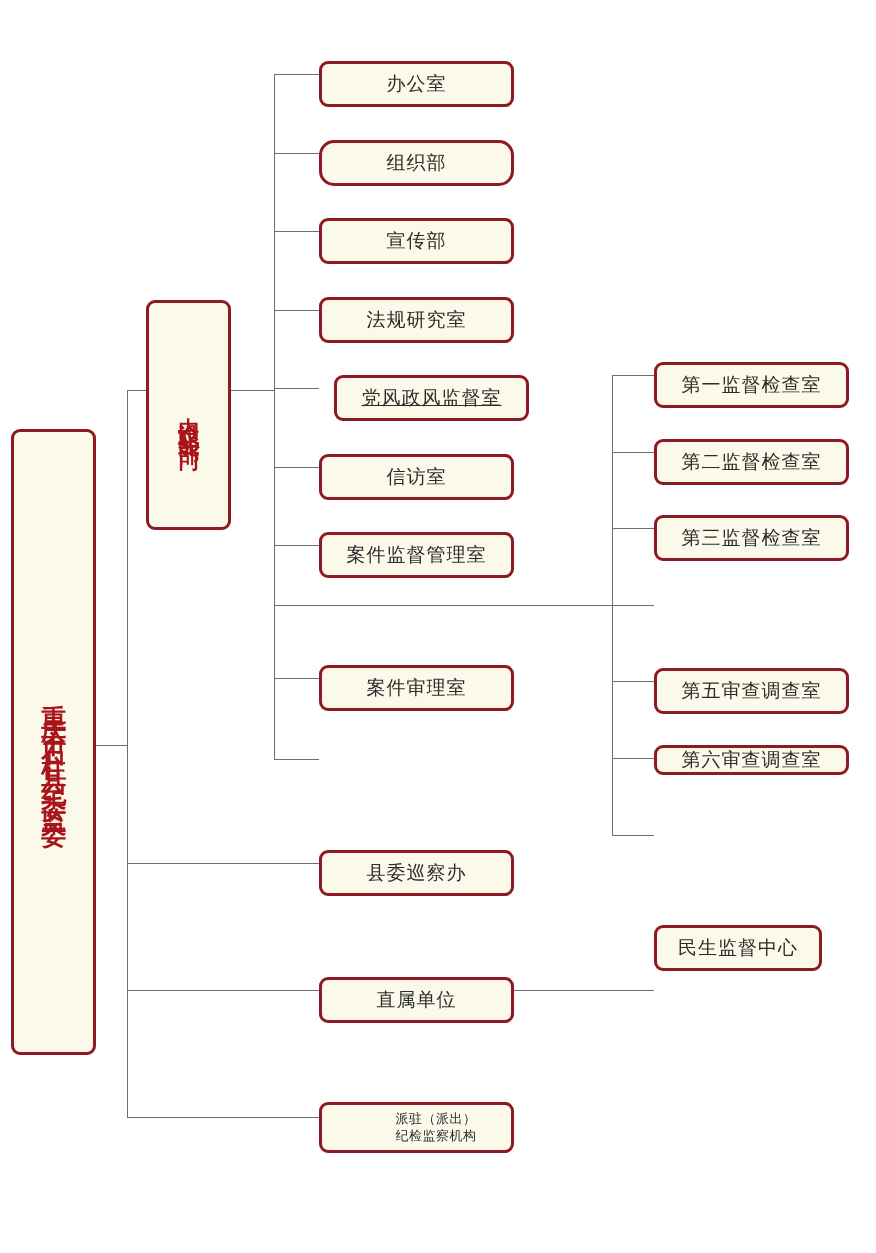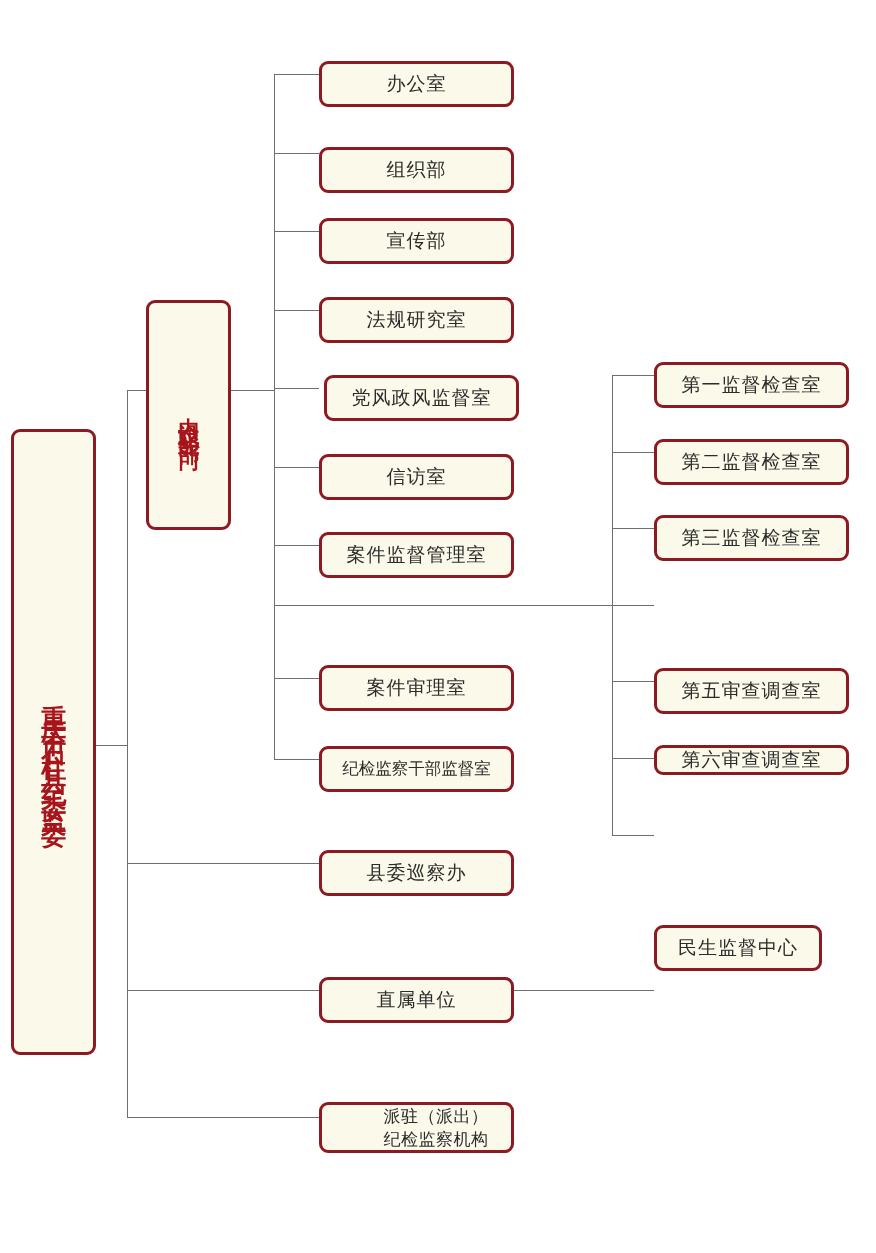--- a/index.html
+++ b/index.html
@@ -42,21 +42,21 @@
   }
   .node.h-node {
     font-size: 19px;
     letter-spacing: 1px;
   }
   .node.h-node.tight {
     font-size: 16.5px;
     letter-spacing: 0px;
   }
   .node.h-node.two-line {
-    font-size: 17px;
+    font-size: 13px;
     letter-spacing: 0.5px;
     line-height: 1.3;
     padding-left: 39px;
   }
   
   .node.v-node {
     writing-mode: vertical-rl;
     text-orientation: upright;
     color: #a8141b;
     font-weight: bold;
@@ -114,28 +114,27 @@
   <div class="line h" style="left:612px; top:758px; width:42px;"></div>
   <div class="line h" style="left:612px; top:835px; width:42px;"></div>
 
   <div class="line h" style="left:513px; top:990px; width:141px;"></div>
 
   <div class="node v-node" id="node-root" style="left:11px; top:419px; width:85px; height:626px;">重庆市石柱县纪委监委</div>
 
   <div class="node v-node" id="node-internal" style="left:146px; top:290px; width:85px; height:230px;">内设职能部门</div>
 
   <div class="node h-node" style="left:319px; top:51px; width:195px; height:46px;">办公室</div>
-  <div class="node h-node" style="left:319px; top:137px; width:195px; height:46px;">组织部</div>
+  <div class="node h-node" style="left:319px; top:130px; width:195px; height:46px;border-radius:15px;">组织部</div>
   <div class="node h-node" style="left:319px; top:208px; width:195px; height:46px;">宣传部</div>
   <div class="node h-node" style="left:319px; top:287px; width:195px; height:46px;">法规研究室</div>
-  <div class="node h-node" style="left:324px; top:365px; width:195px; height:46px;">党风政风监督室</div>
+  <div class="node h-node" style="left:334px; top:365px; width:195px; height:46px;text-decoration:underline;">党风政风监督室</div>
   <div class="node h-node" style="left:319px; top:444px; width:195px; height:46px;">信访室</div>
   <div class="node h-node" style="left:319px; top:522px; width:195px; height:46px;">案件监督管理室</div>
   <div class="node h-node" style="left:319px; top:655px; width:195px; height:46px;">案件审理室</div>
-  <div class="node h-node tight" style="left:319px; top:736px; width:195px; height:46px;">纪检监察干部监督室</div>
 
   <div class="node h-node" style="left:319px; top:840px; width:195px; height:46px;">县委巡察办</div>
   <div class="node h-node" style="left:319px; top:967px; width:195px; height:46px;">直属单位</div>
   <div class="node h-node two-line" style="left:319px; top:1092px; width:195px; height:51px; flex-direction:column;">
     <span>派驻（派出）</span>
     <span>纪检监察机构</span>
   </div>
 
   <div class="node h-node" style="left:654px; top:352px; width:195px; height:46px;">第一监督检查室</div>
   <div class="node h-node" style="left:654px; top:429px; width:195px; height:46px;">第二监督检查室</div>

